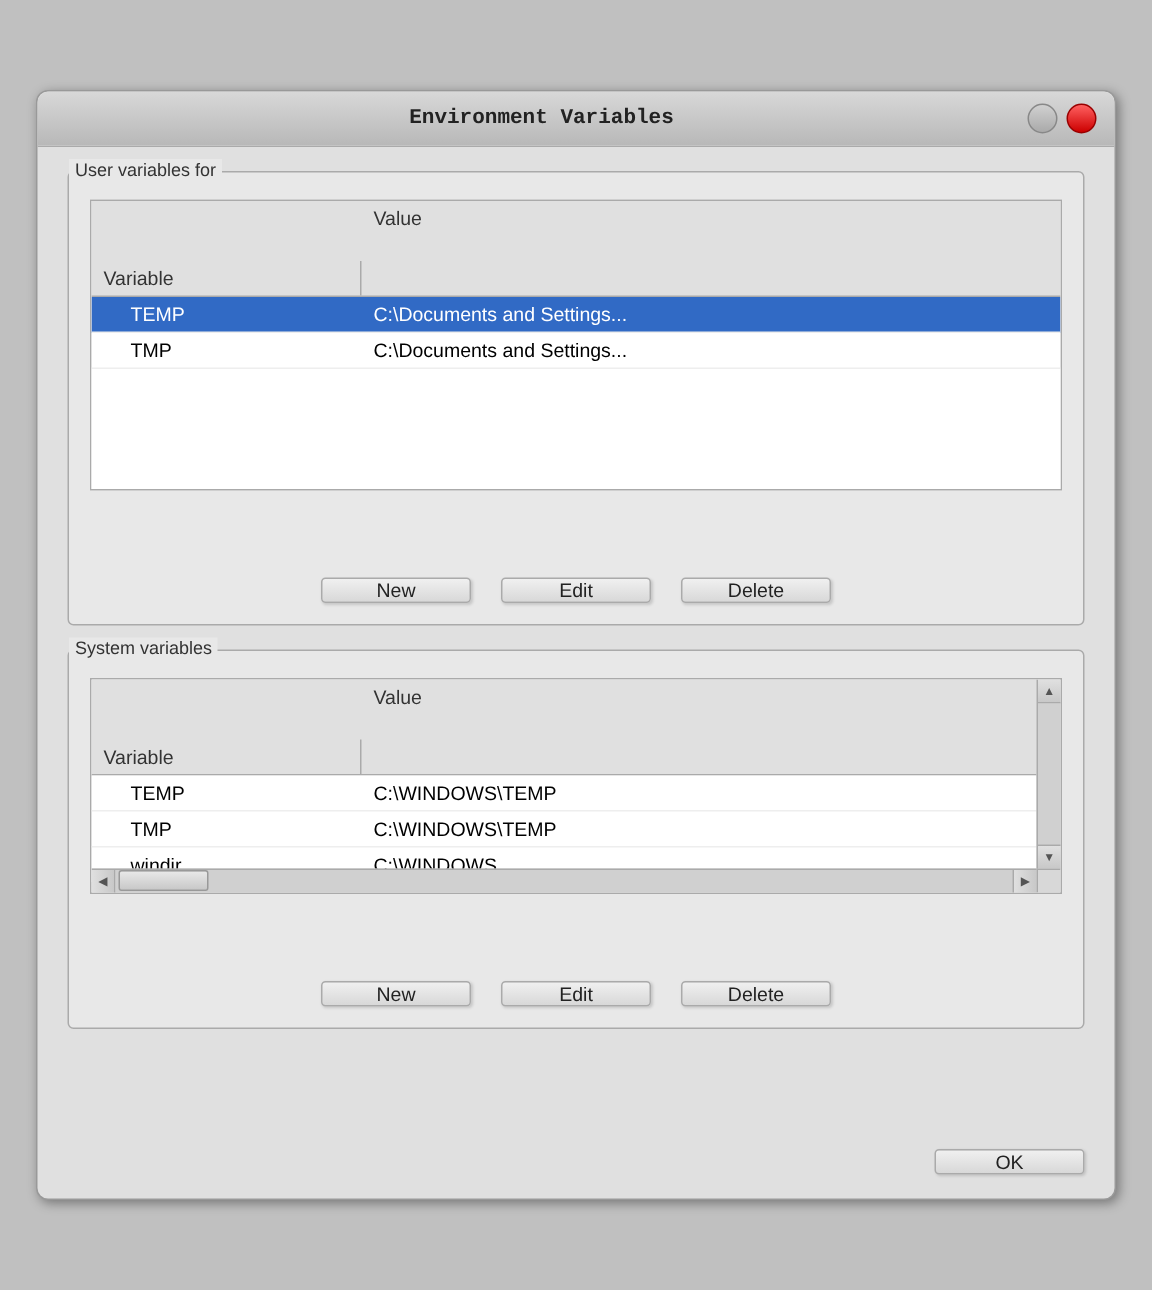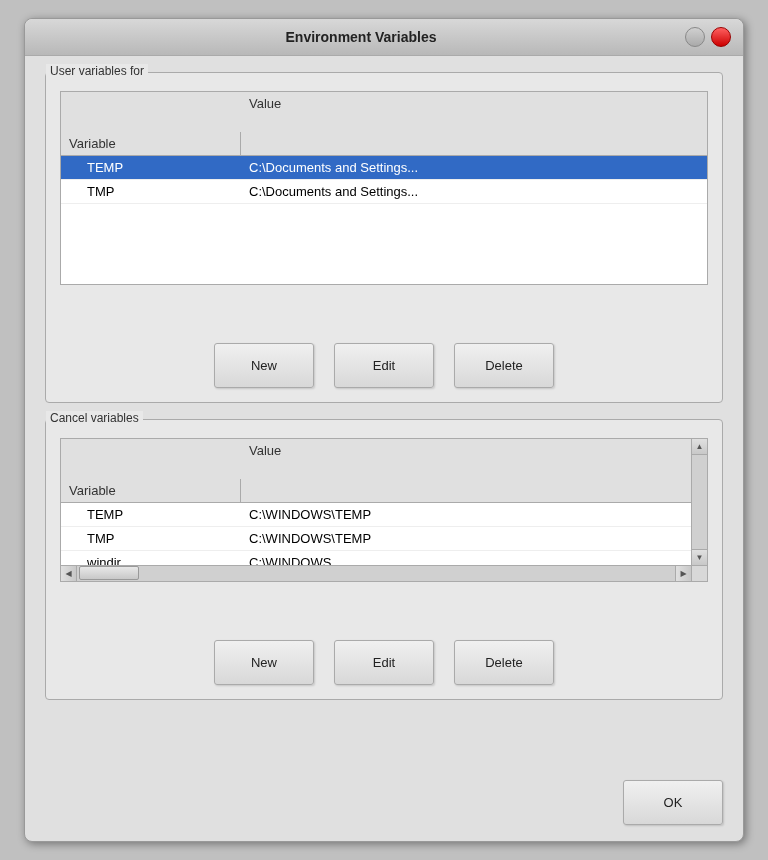--- a/index.html
+++ b/index.html
@@ -38,20 +38,21 @@
       justify-content: space-between;
       border-bottom: 1px solid #aaa;
     }
 
     .title-bar-text {
       flex: 1;
       text-align: center;
       font-weight: bold;
       font-size: 14px;
       color: #222;
+      font-family: Liberation Mono, monospace;
     }
 
     .title-bar-controls {
       display: flex;
       gap: 6px;
       align-items: center;
     }
 
     .tb-btn {
       width: 20px;
@@ -168,21 +169,21 @@
 
     .buttons-row {
       display: flex;
       justify-content: center;
       gap: 20px;
       margin-top: 14px;
     }
 
     .btn {
       width: 100px;
-      padding: 14px 16px;
+      padding: 0 16px;
       background: linear-gradient(to bottom, #f0f0f0, #d8d8d8);
       border: 1px solid #aaa;
       border-radius: 3px;
       cursor: pointer;
       font-size: 13px;
       color: #222;
       text-align: center;
       box-shadow: 1px 1px 2px rgba(0,0,0,0.15);
       margin-top: 44px;
     }
@@ -355,21 +356,21 @@
       </div>
 
       <div class="buttons-row">
         <button class="btn">New</button>
         <button class="btn">Edit</button>
         <button class="btn">Delete</button>
       </div>
     </div>
 
     <div class="section">
-      <span class="section-legend">Cancel variables</span>
+      <span class="section-legend">System variables</span>
 
       <div class="system-table-with-scroll">
         <div class="system-table-wrapper" style="position:absolute;top:0;left:0;right:0;bottom:0;">
 
           <div class="table-header" style="margin-right:16px;">
             <div class="th-cell">Variable</div>
             <div class="th-cell">Value</div>
           </div>
 
           <div class="table-body" style="margin-right:16px;margin-bottom:16px;">

